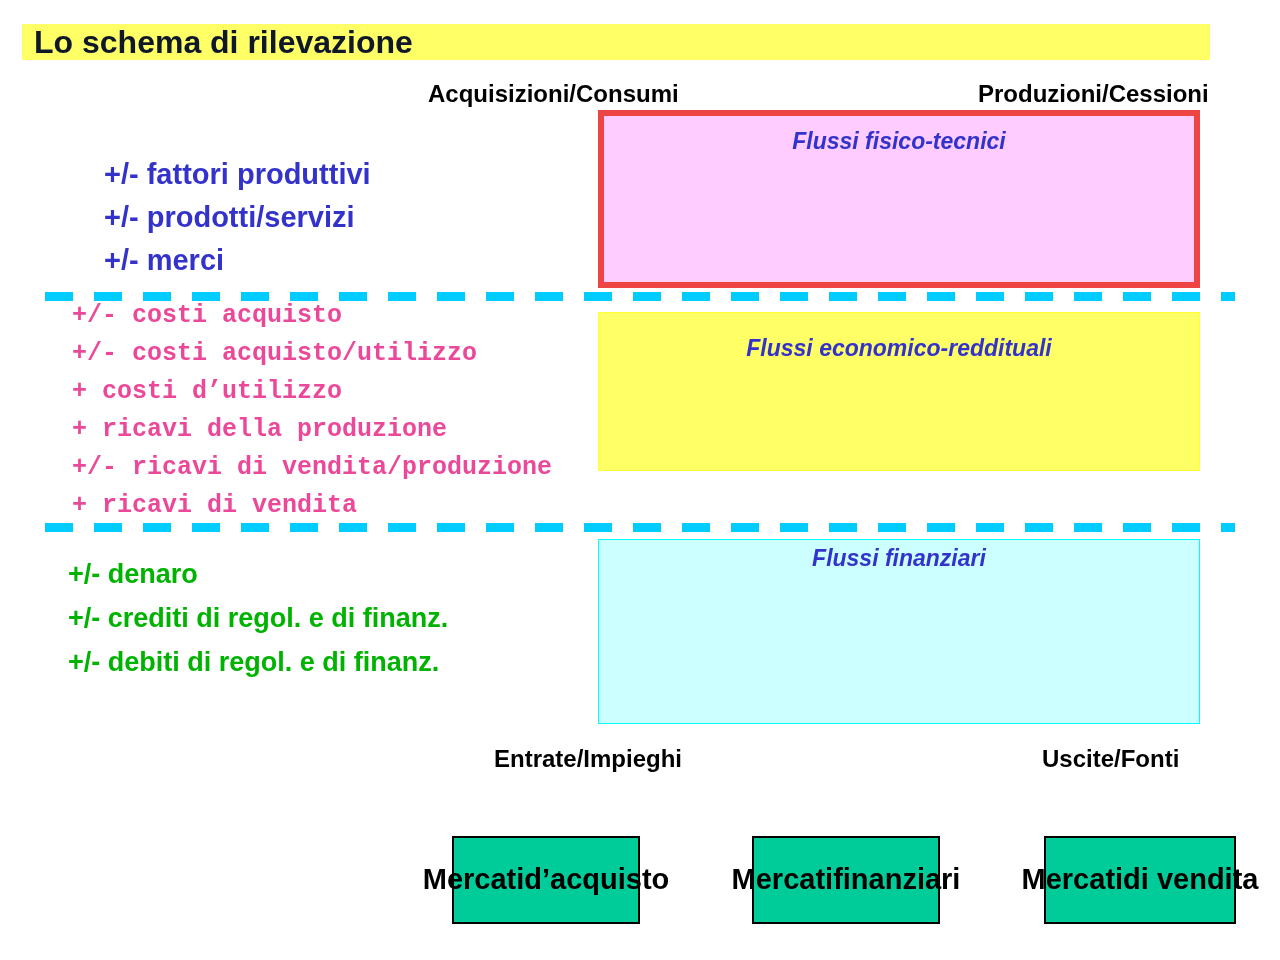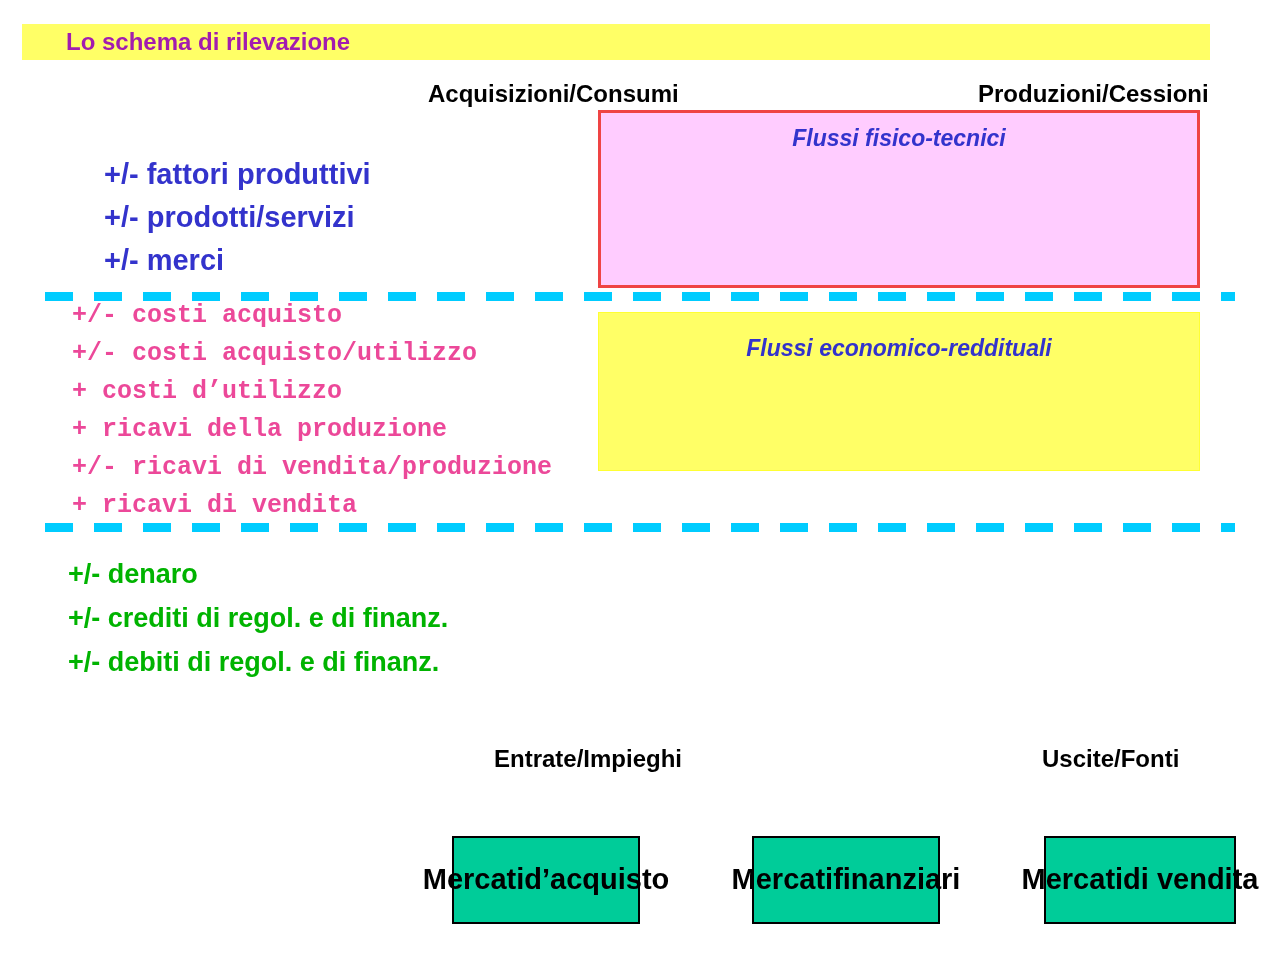--- a/index.html
+++ b/index.html
@@ -24,26 +24,25 @@
     left: 22px;
     top: 24px;
     width: 1188px;
     height: 36px;
     background: #ffff66;
   }
   .title-text {
     position: absolute;
     left: 34px;
     top: 24px;
-    font-size: 24px;
-    font-weight: bold;
-    color: #a21caf;
+    font-size: 32px;
+    font-weight: bold;
+    color: #0f172a;
     line-height: 36px;
     white-space: nowrap;
-    margin-left: 32px;
   }
 
   
   .axis-label {
     position: absolute;
     font-size: 24px;
     font-weight: bold;
     color: #000000;
     white-space: nowrap;
     line-height: 1;
@@ -69,21 +68,21 @@
     font-size: 23px;
     font-weight: bold;
     font-style: italic;
     color: #3333cc;
     white-space: nowrap;
   }
   .box-fisico {
     top: 110px;
     height: 178px;
     background: #ffccff;
-    border: 3px solid #ef4444;
+    border: 6px solid #ef4444;
   }
   .box-fisico .flow-caption { top: 12px; }
 
   .box-economico {
     top: 312px;
     height: 159px;
     background: #ffff66;
     border: 1px solid #ffff33;
   }
   .box-economico .flow-caption { top: 22px; }
@@ -180,20 +179,23 @@
   <div class="axis-label lbl-produzioni">Produzioni/Cessioni</div>
 
   <div class="flow-box box-fisico">
     <div class="flow-caption">Flussi fisico-tecnici</div>
   </div>
 
   <div class="flow-box box-economico">
     <div class="flow-caption">Flussi economico-reddituali</div>
   </div>
 
+  <div class="flow-box box-finanziari">
+    <div class="flow-caption">Flussi finanziari</div>
+  </div>
 
   <div class="dashed-sep sep-1"></div>
   <div class="dashed-sep sep-2"></div>
 
   <div class="item-list list-fisico">
     <div class="item">+/- fattori produttivi</div>
     <div class="item">+/- prodotti/servizi</div>
     <div class="item">+/- merci</div>
   </div>
 

